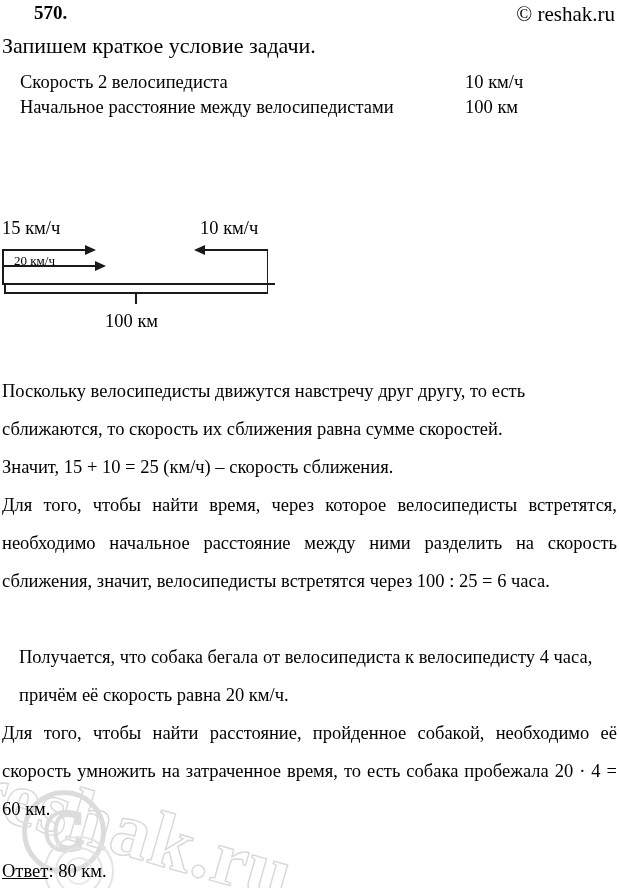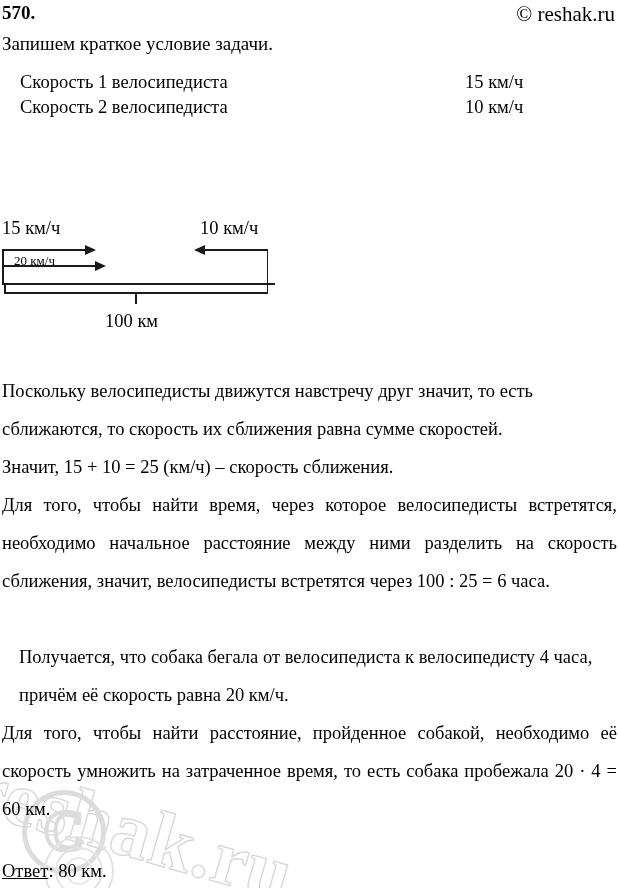--- a/index.html
+++ b/index.html
@@ -86,20 +86,21 @@
     position: absolute;
     left: 19px; top: 19px; right: 19px; bottom: 19px;
     border: 2px solid #e9e9e9;
     border-radius: 50%;
   }
 
   
   .content {
     position: relative;
     z-index: 2;
+    padding-left: 32px;
   }
 
   
   .header-row {
     position: relative;
     height: 28px;
   }
   .ex-number {
     position: absolute;
     left: 2px;
@@ -112,21 +113,21 @@
     right: 4px;
     top: 2px;
     font-size: 21px;
     white-space: nowrap;
   }
 
   .lead-line {
     position: absolute;
     left: 2px;
     top: 33px;
-    font-size: 19px;
+    font-size: 22px;
   }
 
   
   .cond-table {
     position: absolute;
     left: 20px;
     top: 70px;
     width: 590px;
     border-collapse: collapse;
   }
@@ -208,26 +209,26 @@
     <div class="header-row">
       <div class="ex-number">570.</div>
       <div class="site-mark">© reshak.ru</div>
     </div>
 
     <div class="lead-line">Запишем краткое условие задачи.</div>
 
     <table class="cond-table">
       <tbody>
         <tr>
-          <td>Скорость 1 велосипедиста</td>
-          <td class="val">15 км/ч</td>
+          <td>Скорость 2 велосипедиста</td>
+          <td class="val">10 км/ч</td>
         </tr>
         <tr>
-          <td>Скорость 2 велосипедиста</td>
-          <td class="val">10 км/ч</td>
+          <td>Начальное расстояние между велосипедистами</td>
+          <td class="val">100 км</td>
         </tr>
       </tbody>
     </table>
 
     <div class="diagram">
 
       <div class="dg-lbl dg-lbl-left">15 км/ч</div>
       <div class="dg-lbl dg-lbl-right">10 км/ч</div>
       <div class="dg-lbl dg-lbl-dog">20 км/ч</div>
       <div class="dg-lbl dg-lbl-dist">100 км</div>
@@ -246,21 +247,21 @@
       <div class="ln h1px" style="left:2px; top:67px; width:273px;"></div>
 
       <div class="ln v1px" style="left:2px; top:33px; height:34px;"></div>
 
       <div class="ln h1px" style="left:4px; top:76px; width:264px;"></div>
       <div class="ln v1px" style="left:4px; top:68px; height:9px;"></div>
       <div class="ln v1px" style="left:266.5px; top:68px; height:9px;"></div>
       <div class="ln v1px" style="left:135px; top:76px; height:12px;"></div>
     </div>
 
-    <div class="para" style="top:372px;">Поскольку велосипедисты движутся навстречу друг значит, то есть сближаются, то скорость их сближения равна сумме скоростей.</div>
+    <div class="para" style="top:372px;">Поскольку велосипедисты движутся навстречу друг другу, то есть сближаются, то скорость их сближения равна сумме скоростей.</div>
     <div class="para" style="top:448px;font-family:Liberation Serif, serif;">Значит,  15 + 10 = 25  (км/ч) – скорость сближения.</div>
     <div class="para just" style="top:486px;">Для того, чтобы найти время, через которое велосипедисты встретятся, необходимо начальное расстояние между ними разделить на скорость сближения, значит, велосипедисты встретятся через  100 : 25 = 6  часа.</div>
     <div class="para" style="top:638px;margin-left:17px;">Получается, что собака бегала от велосипедиста к велосипедисту 4 часа, причём её скорость равна 20 км/ч.</div>
     <div class="para just" style="top:714px;">Для того, чтобы найти расстояние, пройденное собакой, необходимо её скорость умножить на затраченное время, то есть собака пробежала  20 · 4 = 60 км.</div>
 
     <div class="answer" style="top:861px;">
       <u>Ответ</u><span>: 80 км.</span>
     </div>
 
   </div>

